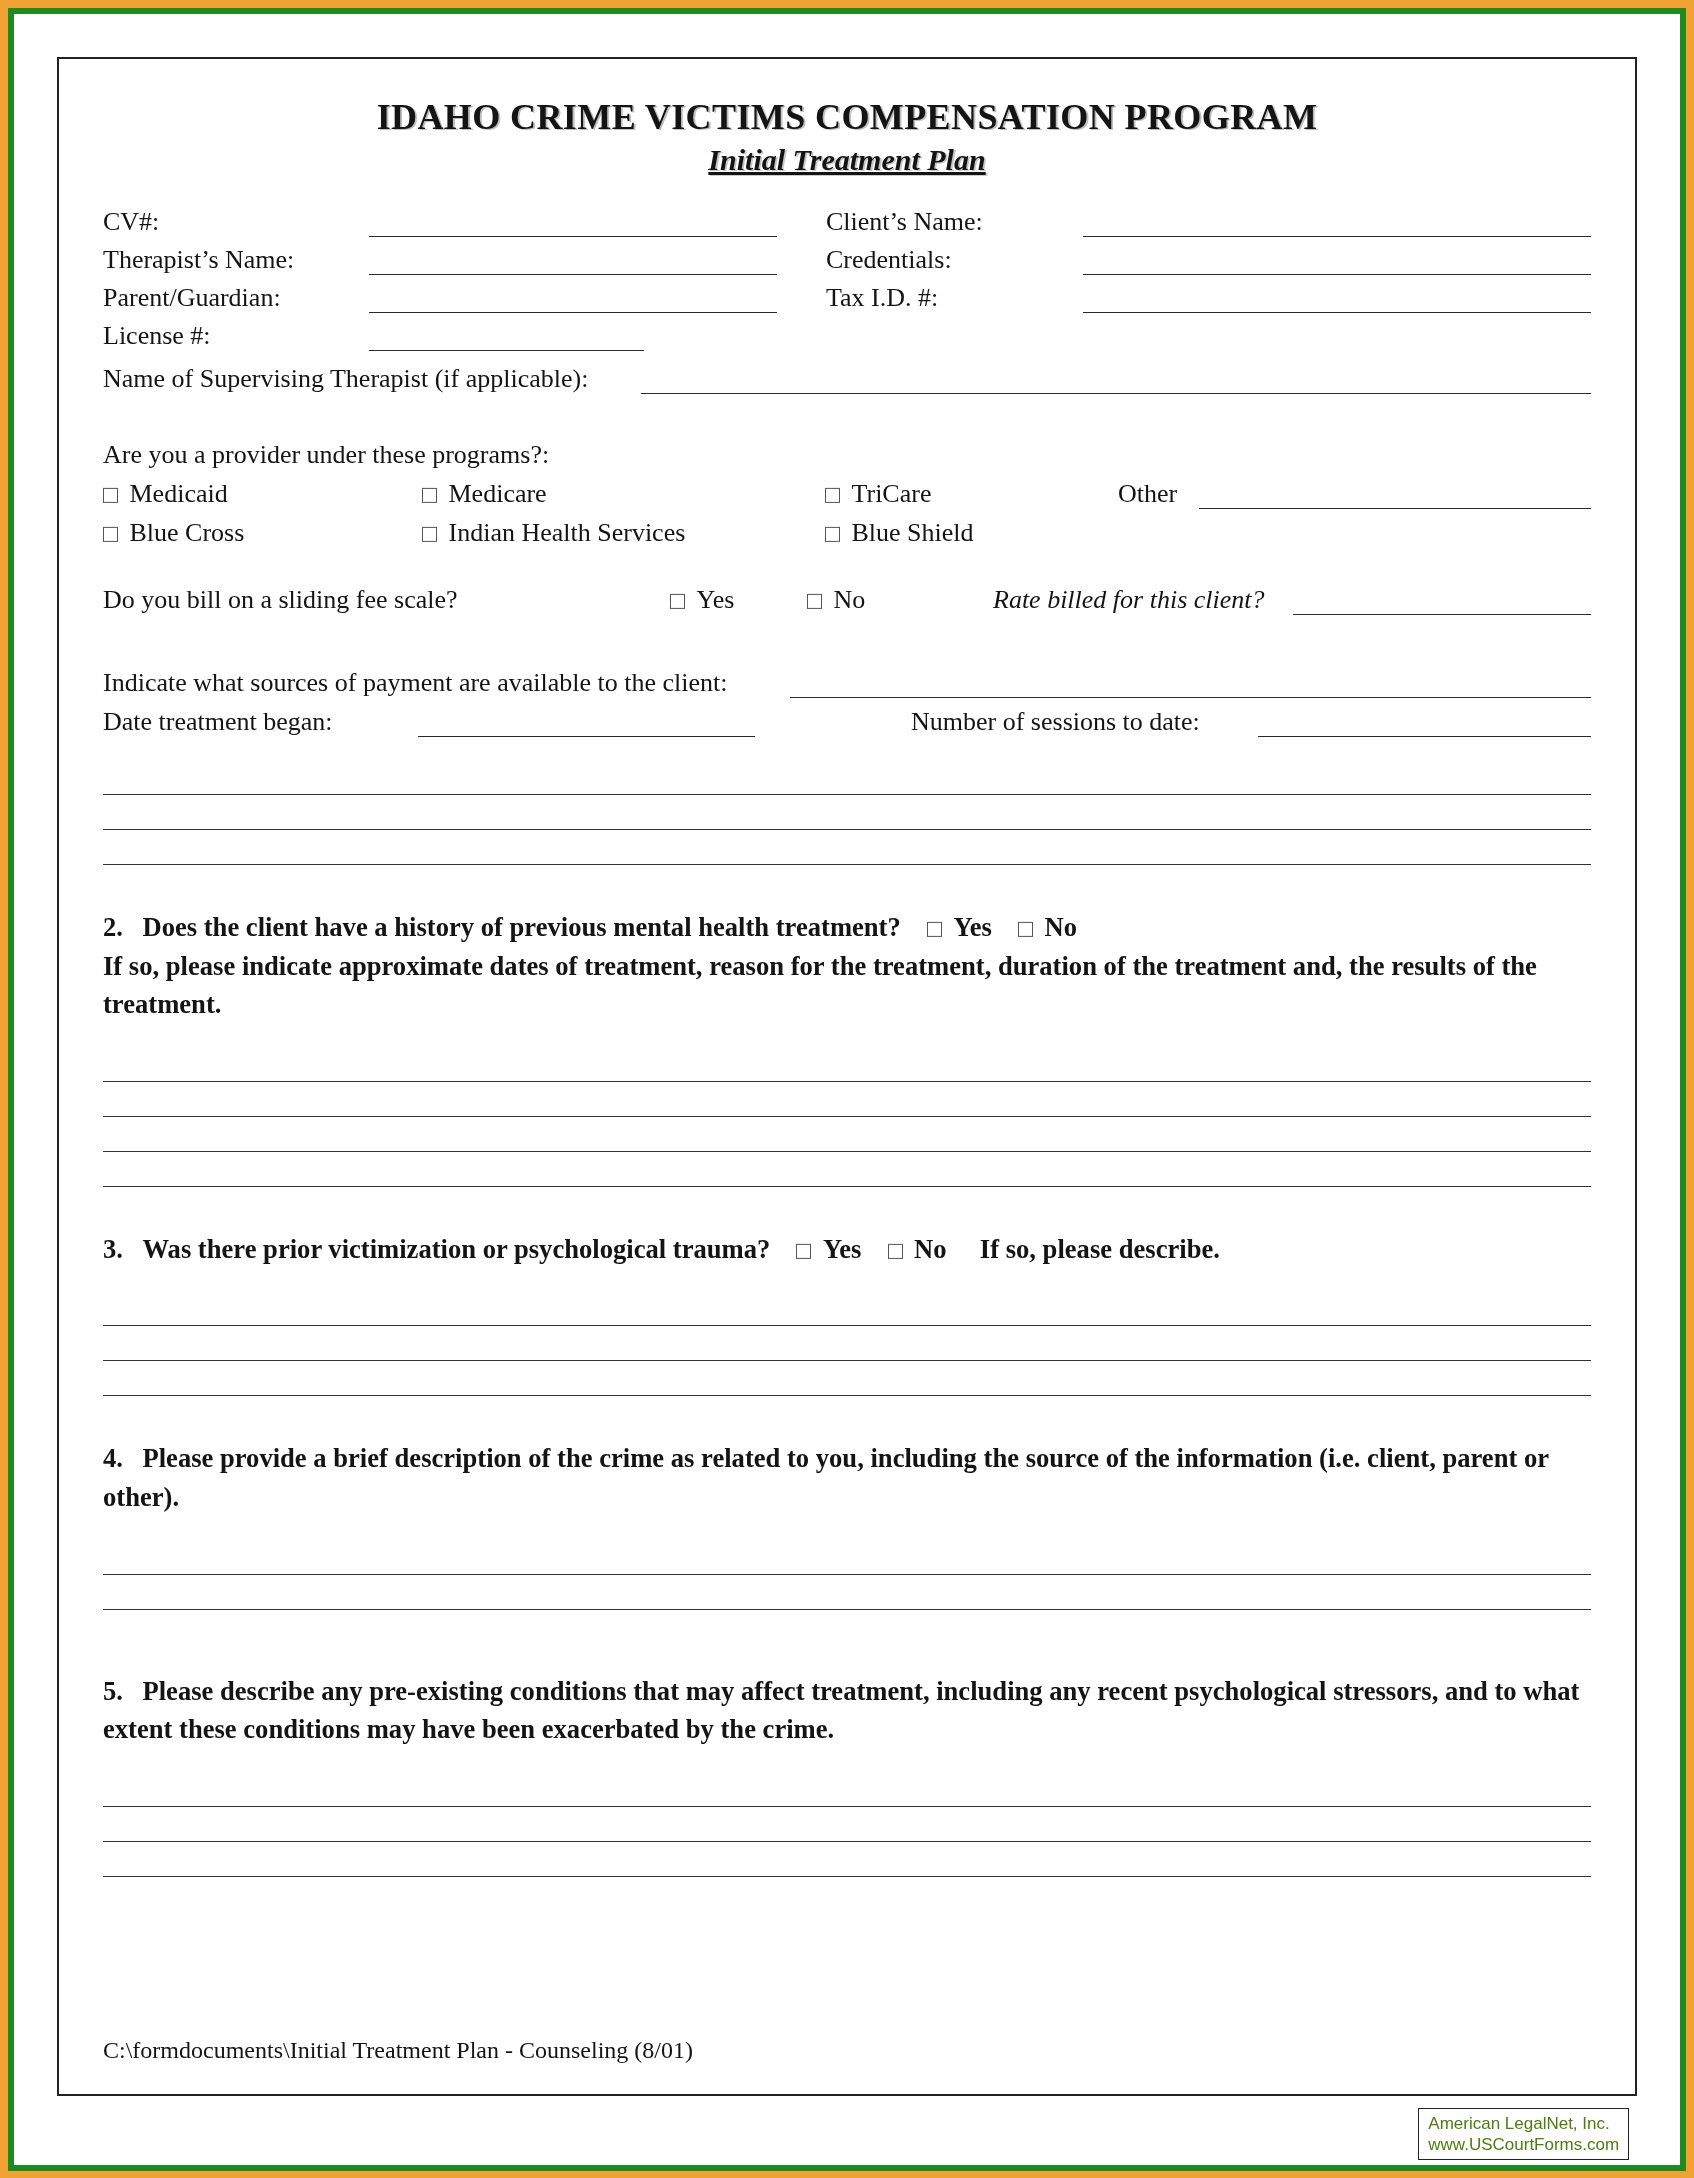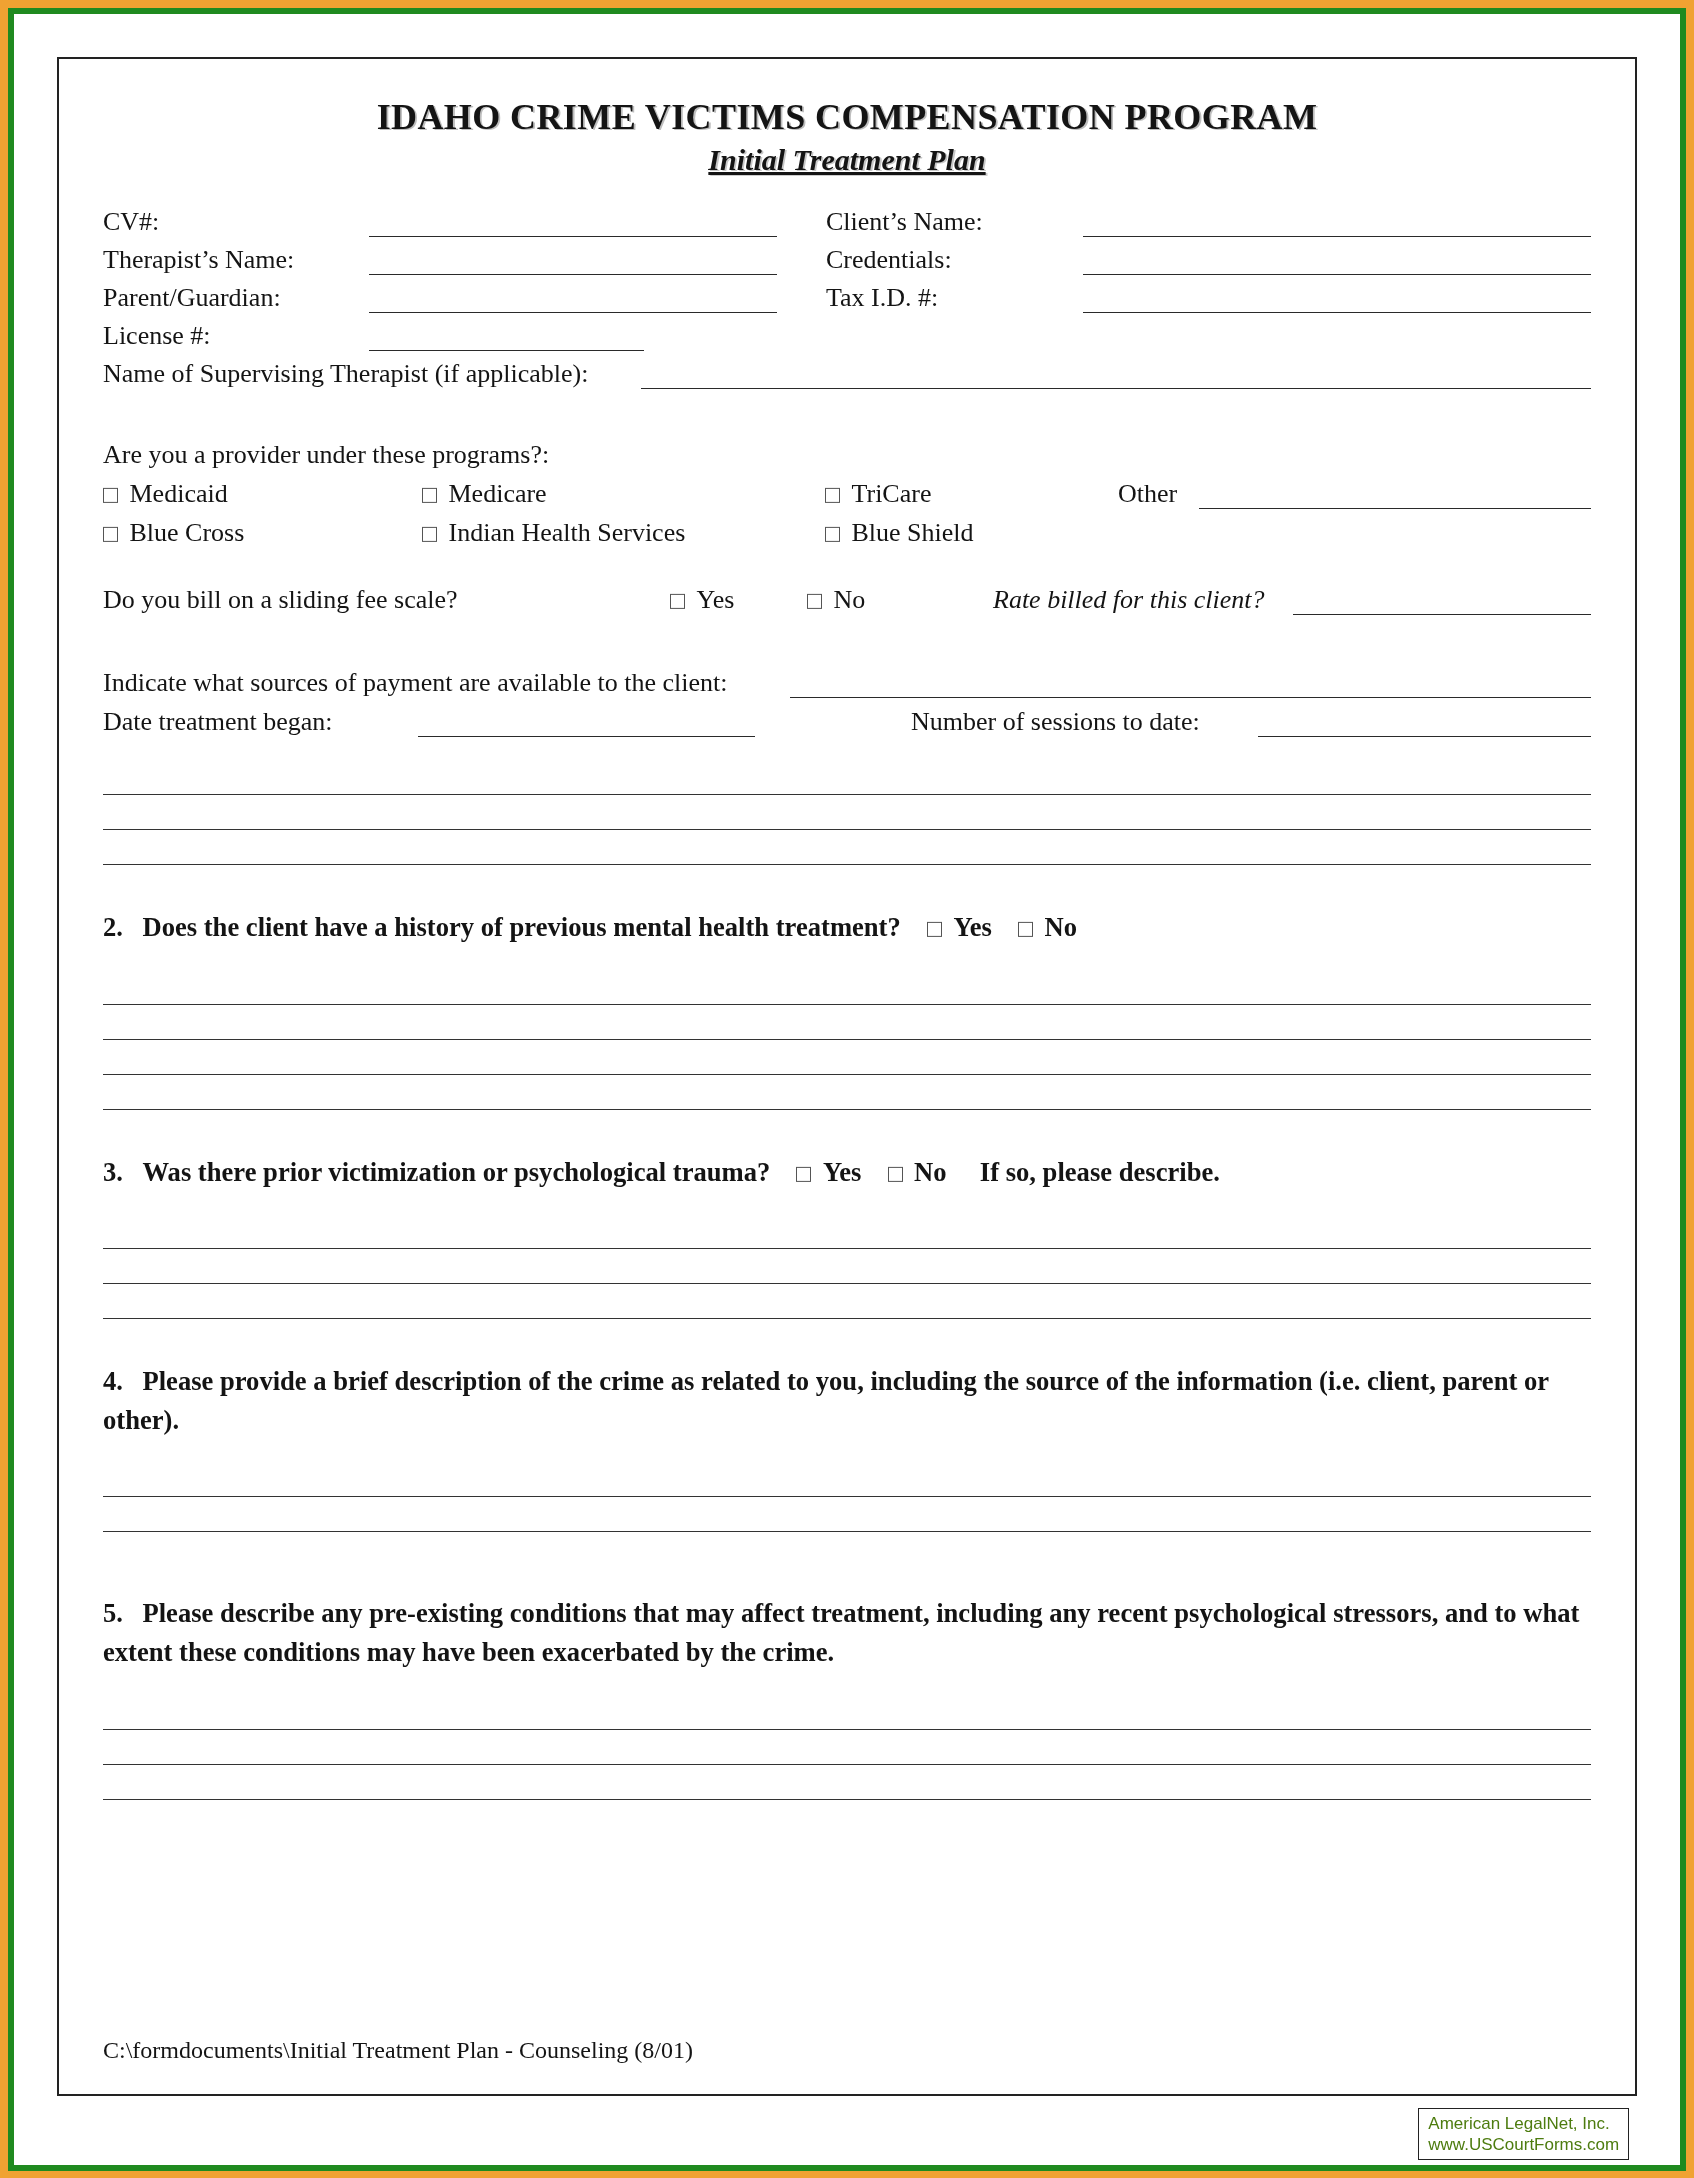--- a/index.html
+++ b/index.html
@@ -42,21 +42,21 @@
     text-decoration: underline;
     text-shadow: 1.8px 0.9px 0 rgba(70,70,70,0.3);
   }
   .fields { margin-top: 30px; font-size: 26px; }
   .frow { display: flex; align-items: flex-start; height: 38px; }
   .lab1 { width: 266px; flex: 0 0 auto; }
   .line1 { width: 408px; flex: 0 0 auto; border-bottom: 1.8px solid #2a2a2a; height: 30px; margin-right: 49px; }
   .line1.short { width: 275px; margin-right: 0; }
   .lab2 { width: 257px; flex: 0 0 auto; }
   .line2 { flex: 1 1 auto; border-bottom: 1.8px solid #2a2a2a; height: 30px; }
-  .suprow { display:flex; align-items: flex-start; height: 40px; font-size: 26px; }
+  .suprow { display:flex; align-items: center; height: 40px; font-size: 26px; }
   .suplab { flex: 0 0 auto; }
   .supline { flex: 1 1 auto; margin-left: 53px; border-bottom: 1.8px solid #2a2a2a; height: 30px; }
 
   .programs { margin-top: 32px; font-size: 26px; }
   .pq { height: 39px; display:flex; align-items:flex-end; }
   .prow { display: flex; align-items: flex-end; height: 39px; }
   .pcol1 { width: 319px; flex:0 0 auto; }
   .pcol2 { width: 403px; flex:0 0 auto; }
   .pcol3 { width: 293px; flex:0 0 auto; }
   .pother { flex: 1 1 auto; display:flex; align-items: flex-end; }
@@ -207,20 +207,21 @@
       <div class="ans-block">
         <div class="ans"></div>
         <div class="ans"></div>
         <div class="ans"></div>
       </div>
 
       <p class="question">
         <span class="qnum">2.</span><span>Does the client have a history of previous mental health treatment?</span>
         <span class="cbgroup qcb"><span class="cb"></span><span>Yes</span></span>
         <span class="cbgroup qcb"><span class="cb"></span><span>No</span></span>
+        <span class="qcont">If so, please indicate approximate dates of treatment, reason for the treatment, duration of the treatment and, the results of the treatment.</span>
       </p>
       <div class="ans-block">
         <div class="ans"></div>
         <div class="ans"></div>
         <div class="ans"></div>
         <div class="ans"></div>
       </div>
 
       <p class="question">
         <span class="qnum">3.</span><span>Was there prior victimization or psychological trauma?</span>

